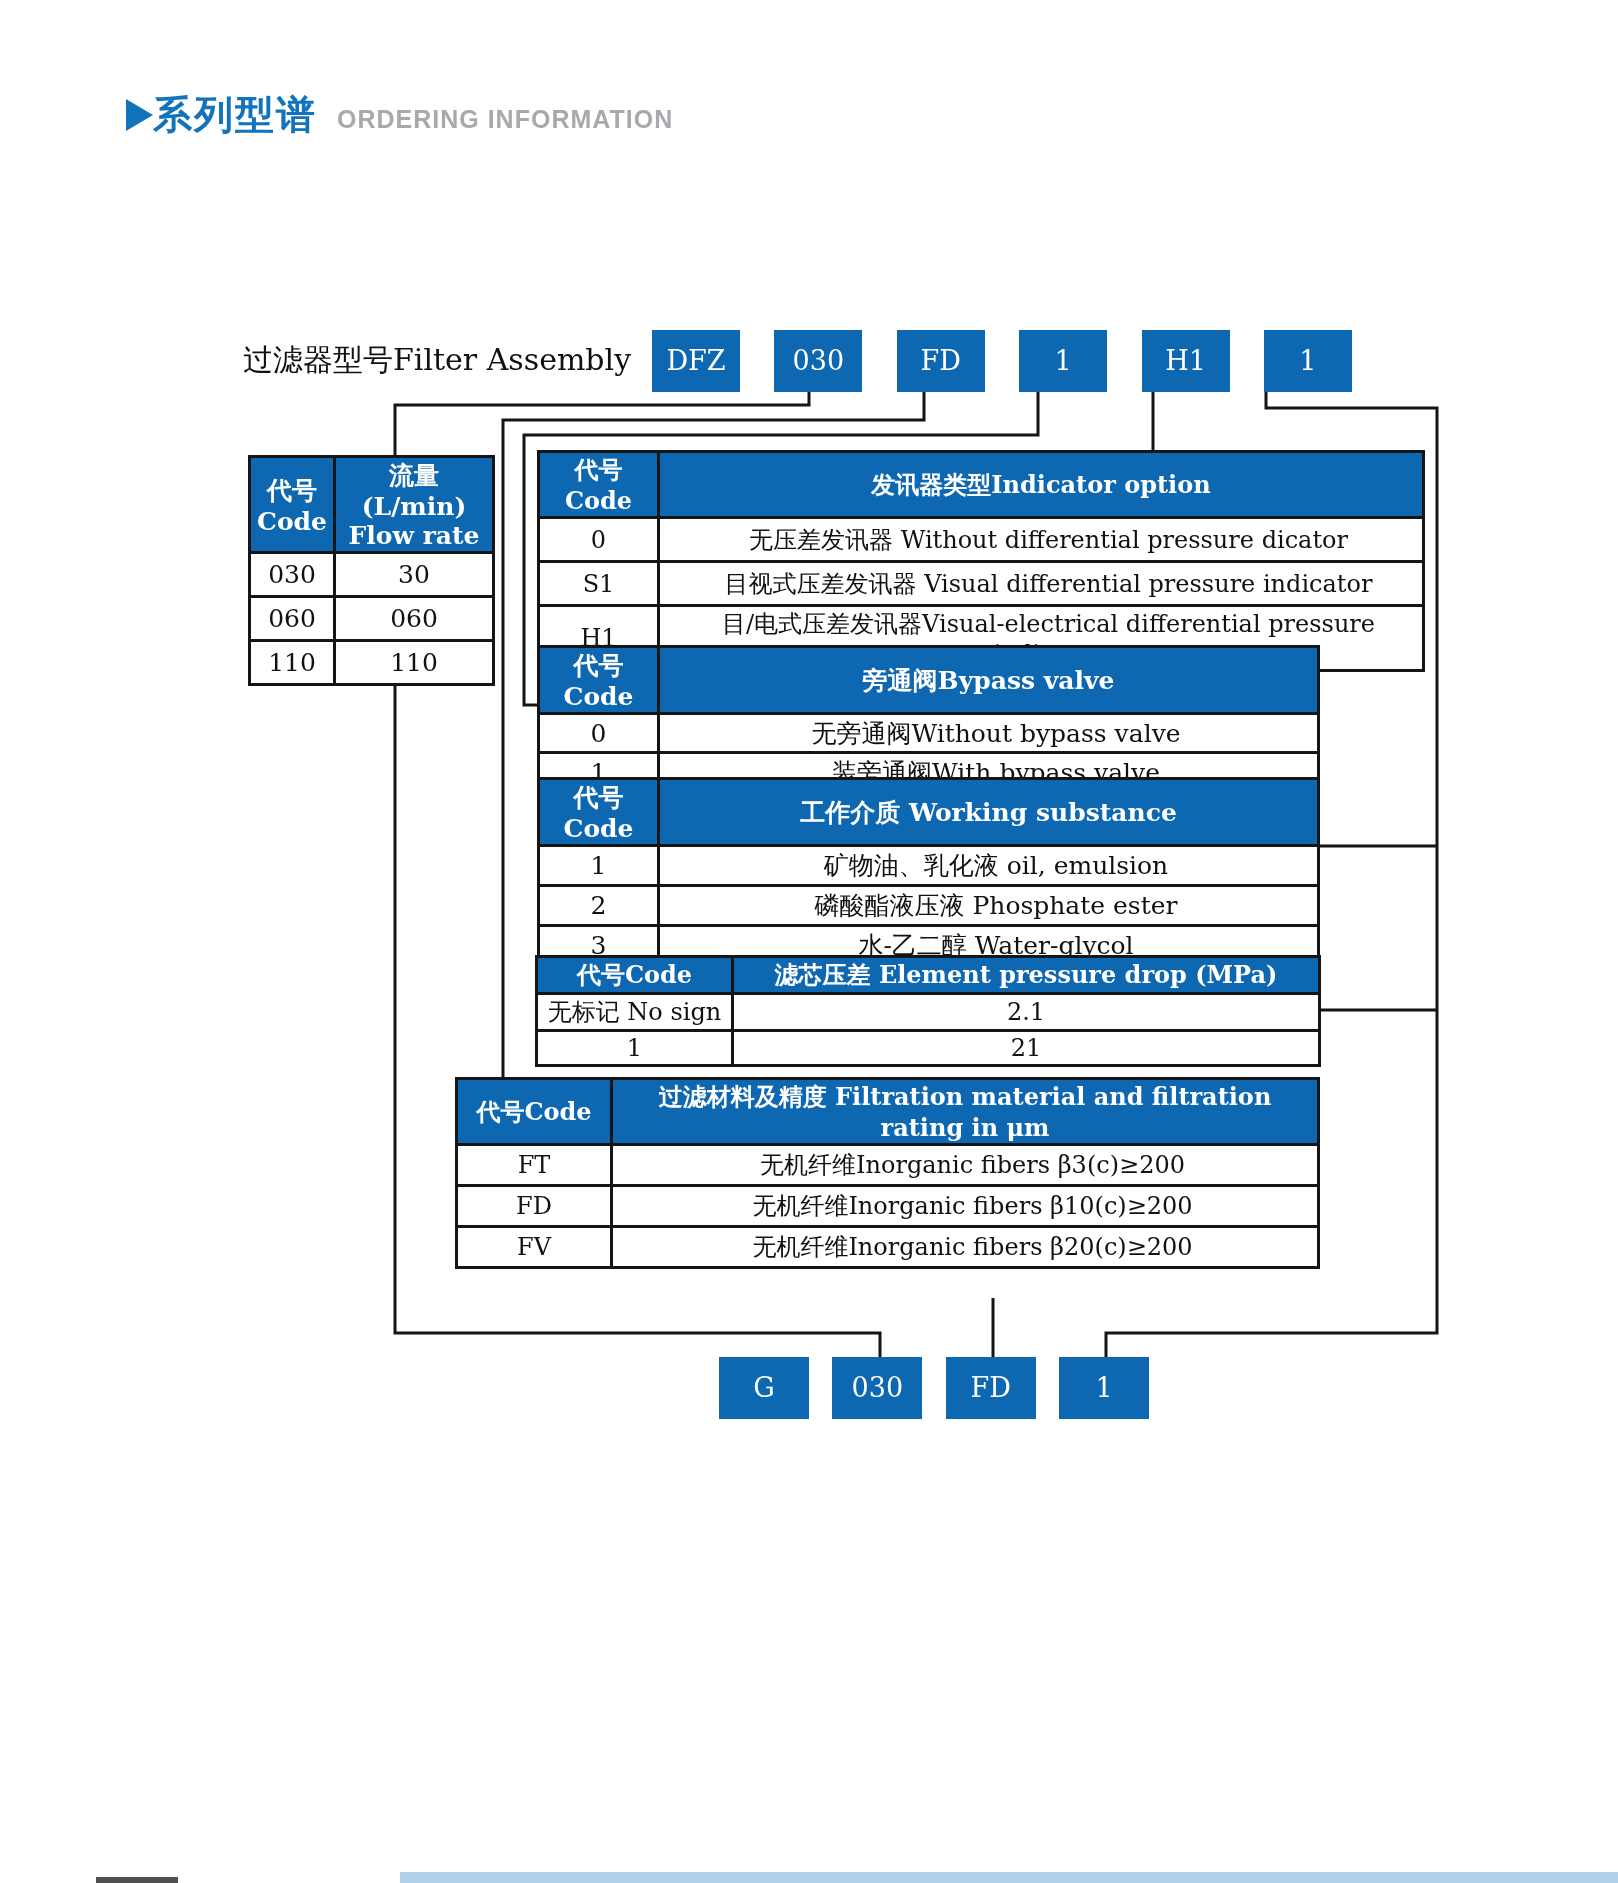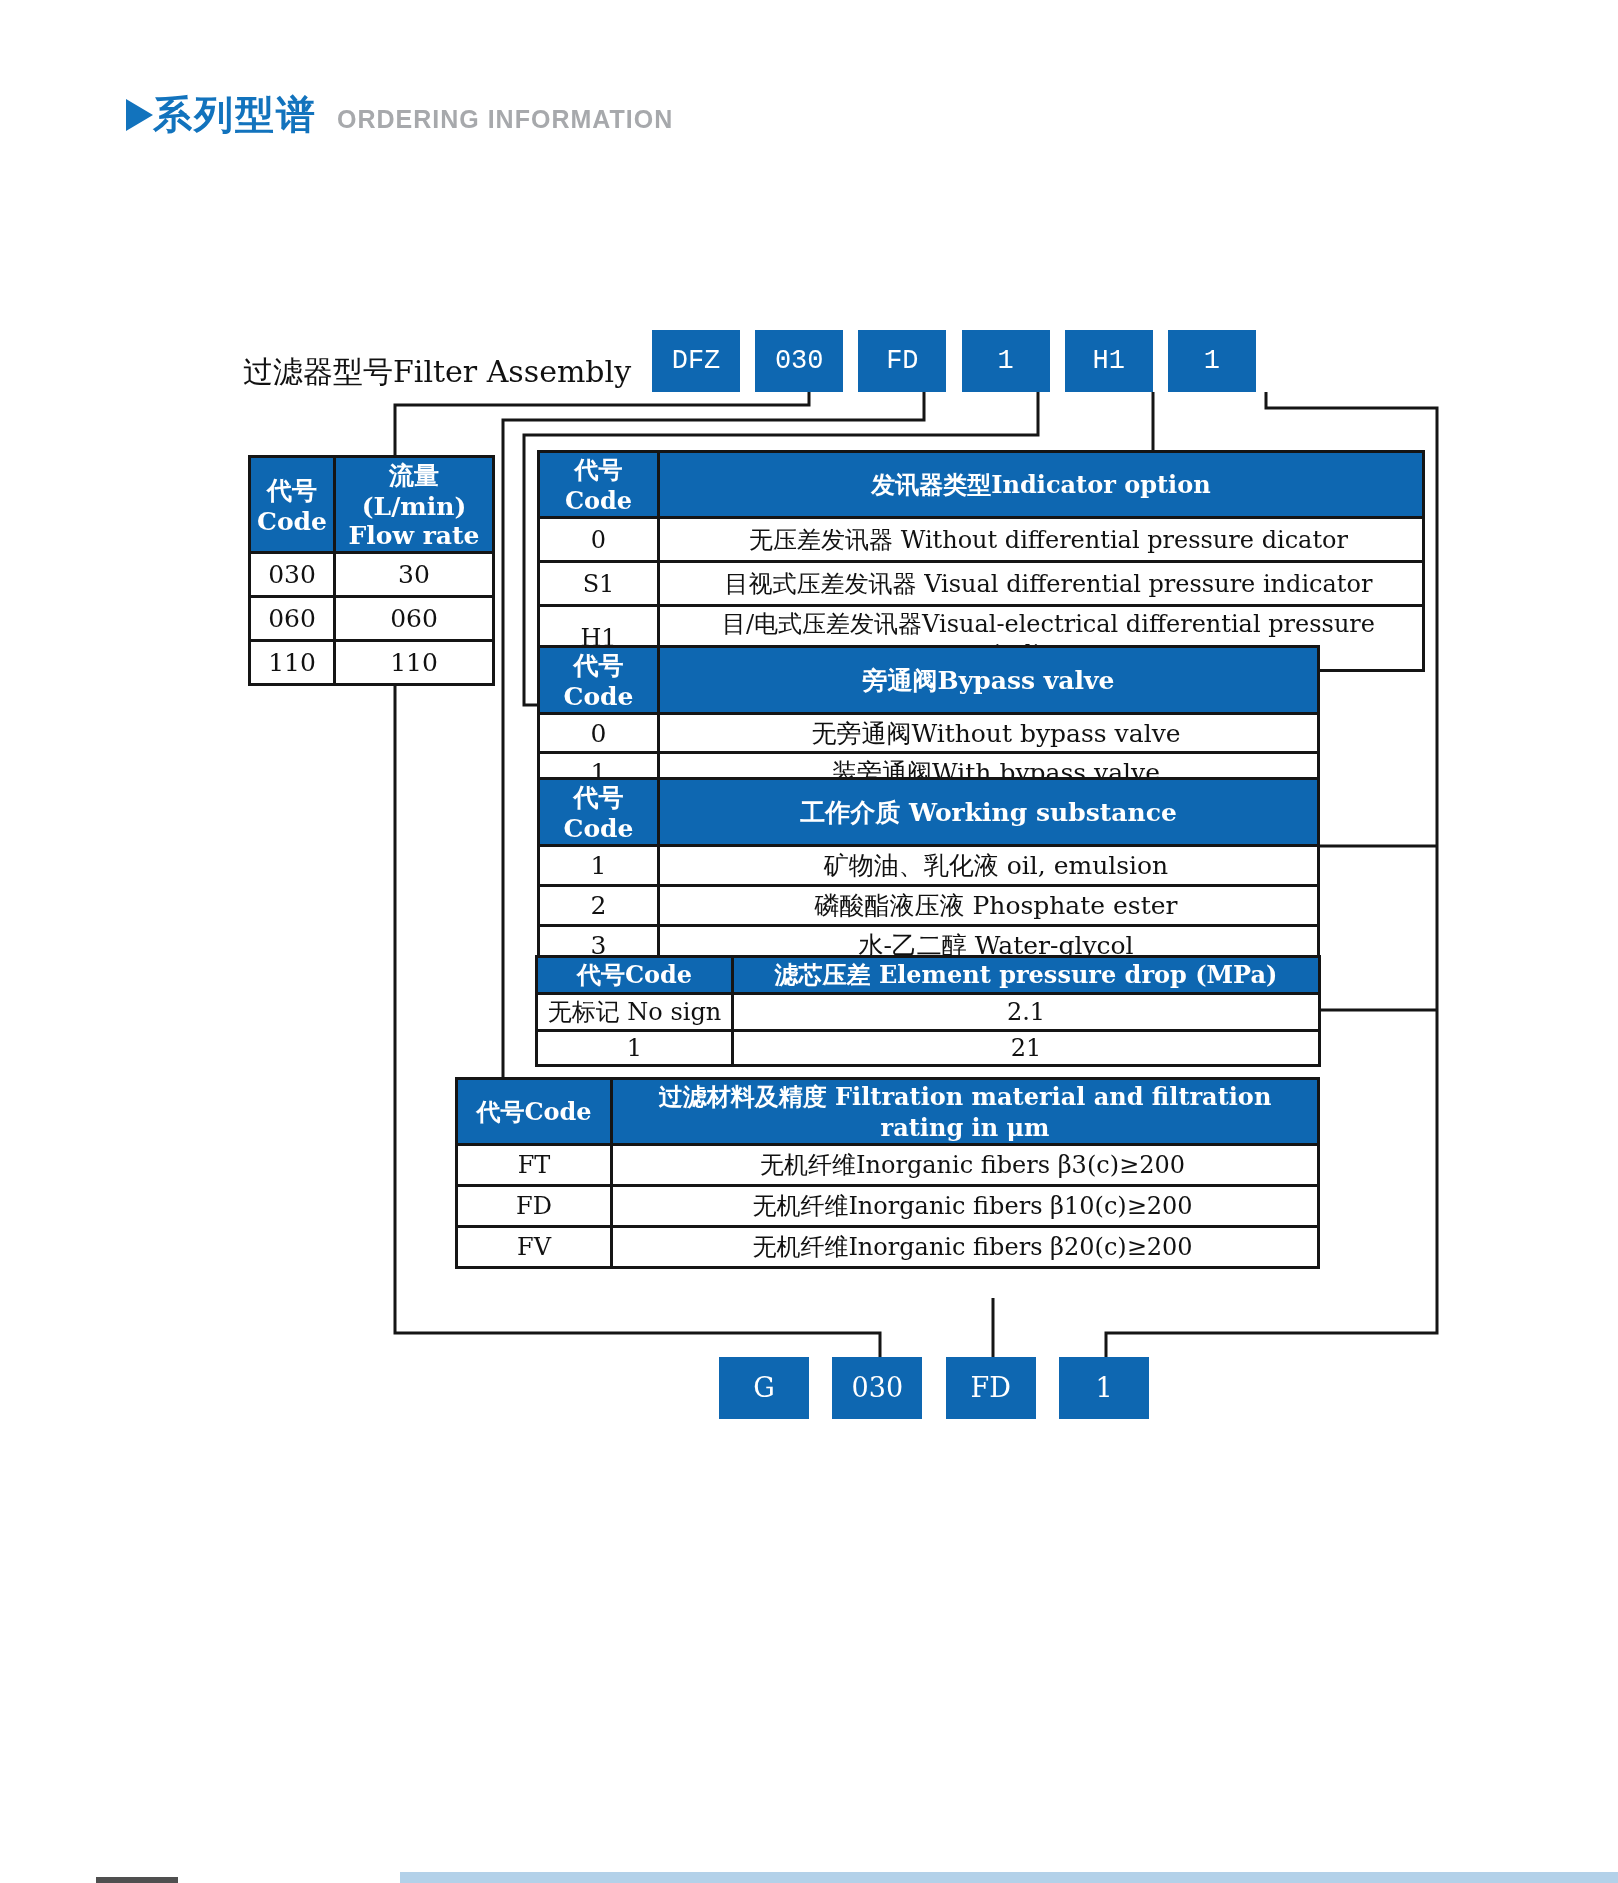--- a/index.html
+++ b/index.html
@@ -11,21 +11,21 @@
        border-top:16px solid transparent;border-bottom:16px solid transparent;}
   .title-cn{font-family:"DejaVu Sans", sans-serif;font-weight:bold;font-size:39px;
             color:var(--title-blue);letter-spacing:2px;}
   .title-en{font-family:Liberation Sans, sans-serif;font-weight:bold;font-size:25px;
             color:var(--subtitle-gray);margin-left:20px;margin-top:8px;letter-spacing:1px;}
   
   .label{position:absolute;font-size:30px;color:#111;white-space:nowrap;}
   .boxrow{position:absolute;display:flex;justify-content:space-between;}
   .code-box{width:88px;height:62px;background:var(--primary-blue);color:#fff;
             font-size:27px;line-height:62px;text-align:center;}
-  #assembly-boxes{left:652px;top:330px;width:604px;font-family:Liberation Mono, monospace;}
+  #assembly-boxes{left:652px;top:330px;width:700px;}
   #element-boxes{left:719px;top:1357px;width:430px;}
   #element-boxes .code-box{width:90px;}
   
   #lines{position:absolute;left:0;top:0;z-index:0;}
   .connector{fill:none;stroke:var(--line);stroke-width:3;}
   
   .tbl{position:absolute;border-collapse:collapse;table-layout:fixed;z-index:1;background:#fff;}
   .tbl th,.tbl td{border:3px solid var(--line);overflow:hidden;}
   .tbl th{background:var(--primary-blue);color:#fff;font-weight:bold;
           white-space:pre-line;text-align:center;}
@@ -64,21 +64,21 @@
     <polyline class="connector" points="395,683 395,1333 880,1333 880,1358"></polyline>
     <polyline class="connector" points="993,1298 993,1358"></polyline>
   </svg>
 
   <div class="hdr">
     <div class="tri"></div>
     <div class="title-cn">系列型谱</div>
     <div class="title-en">ORDERING INFORMATION</div>
   </div>
 
-  <div class="label" style="left:243px;top:352px;">过滤器型号Filter Assembly</div>
+  <div class="label" style="left:243px;top:340px;">过滤器型号Filter Assembly</div>
   <div class="boxrow" id="assembly-boxes">
       <div class="code-box">DFZ</div>
       <div class="code-box">030</div>
       <div class="code-box">FD</div>
       <div class="code-box">1</div>
       <div class="code-box">H1</div>
       <div class="code-box">1</div>
     </div>
 
   <table class="tbl" id="tbl-flow">

